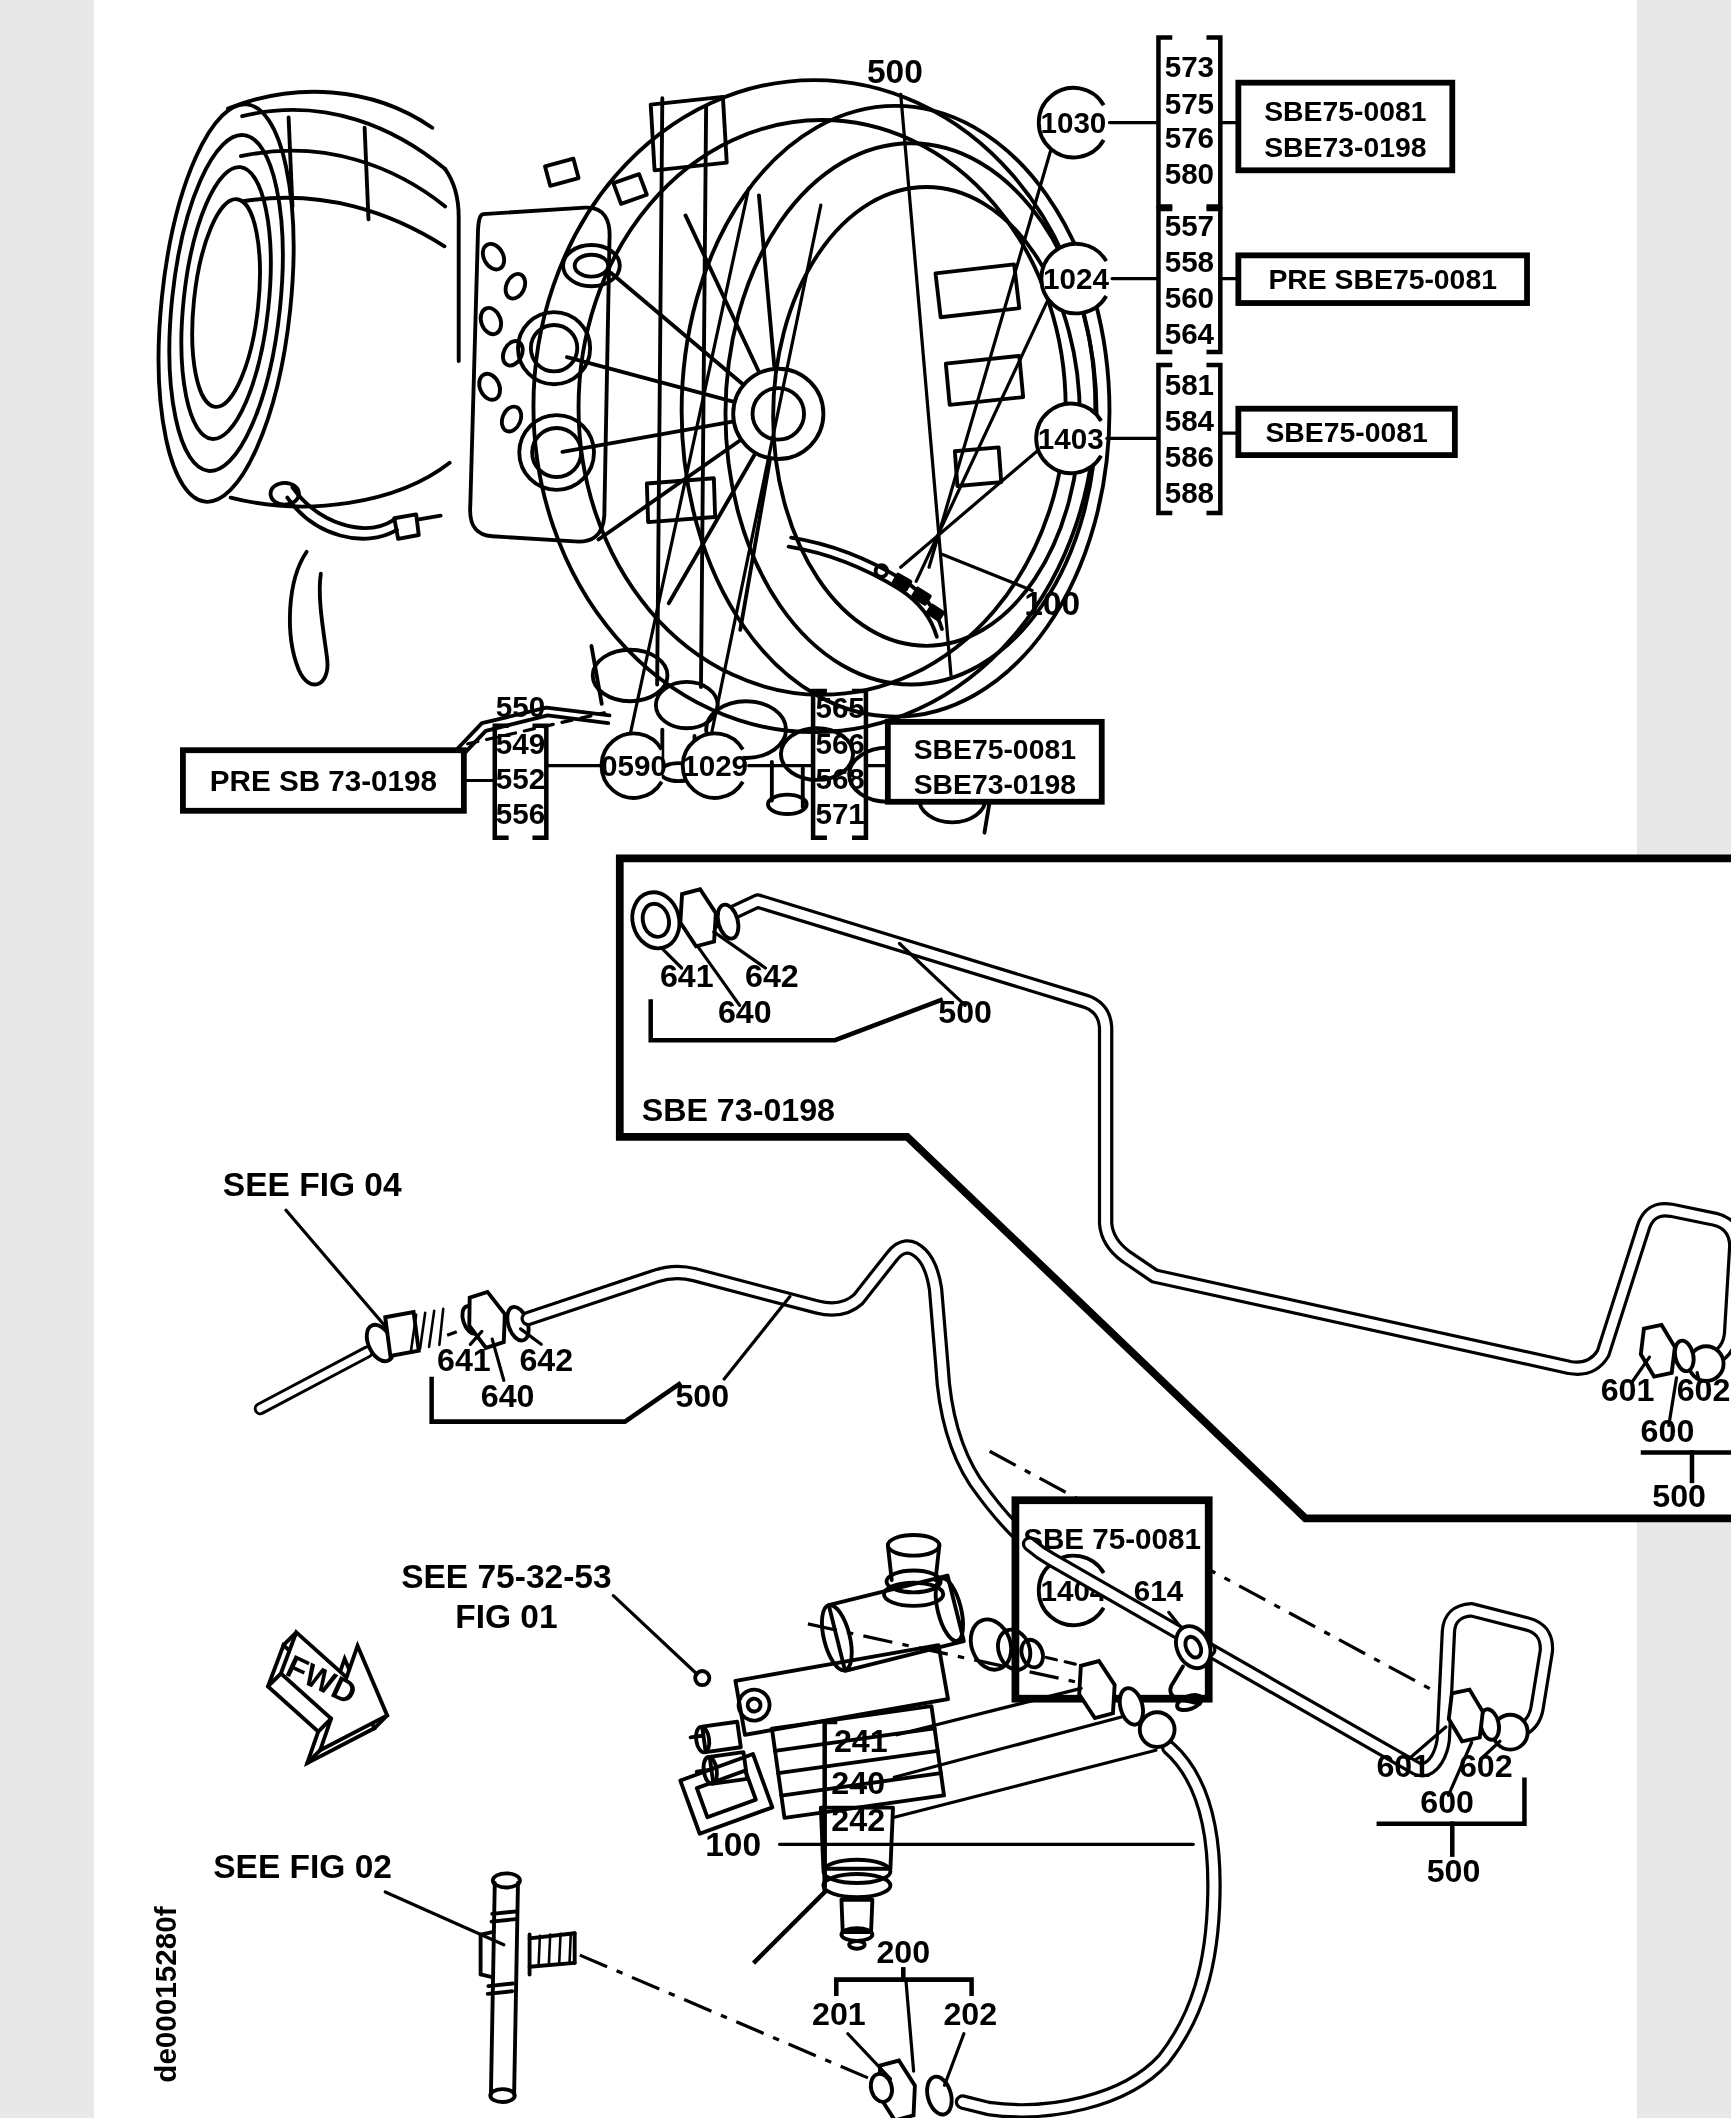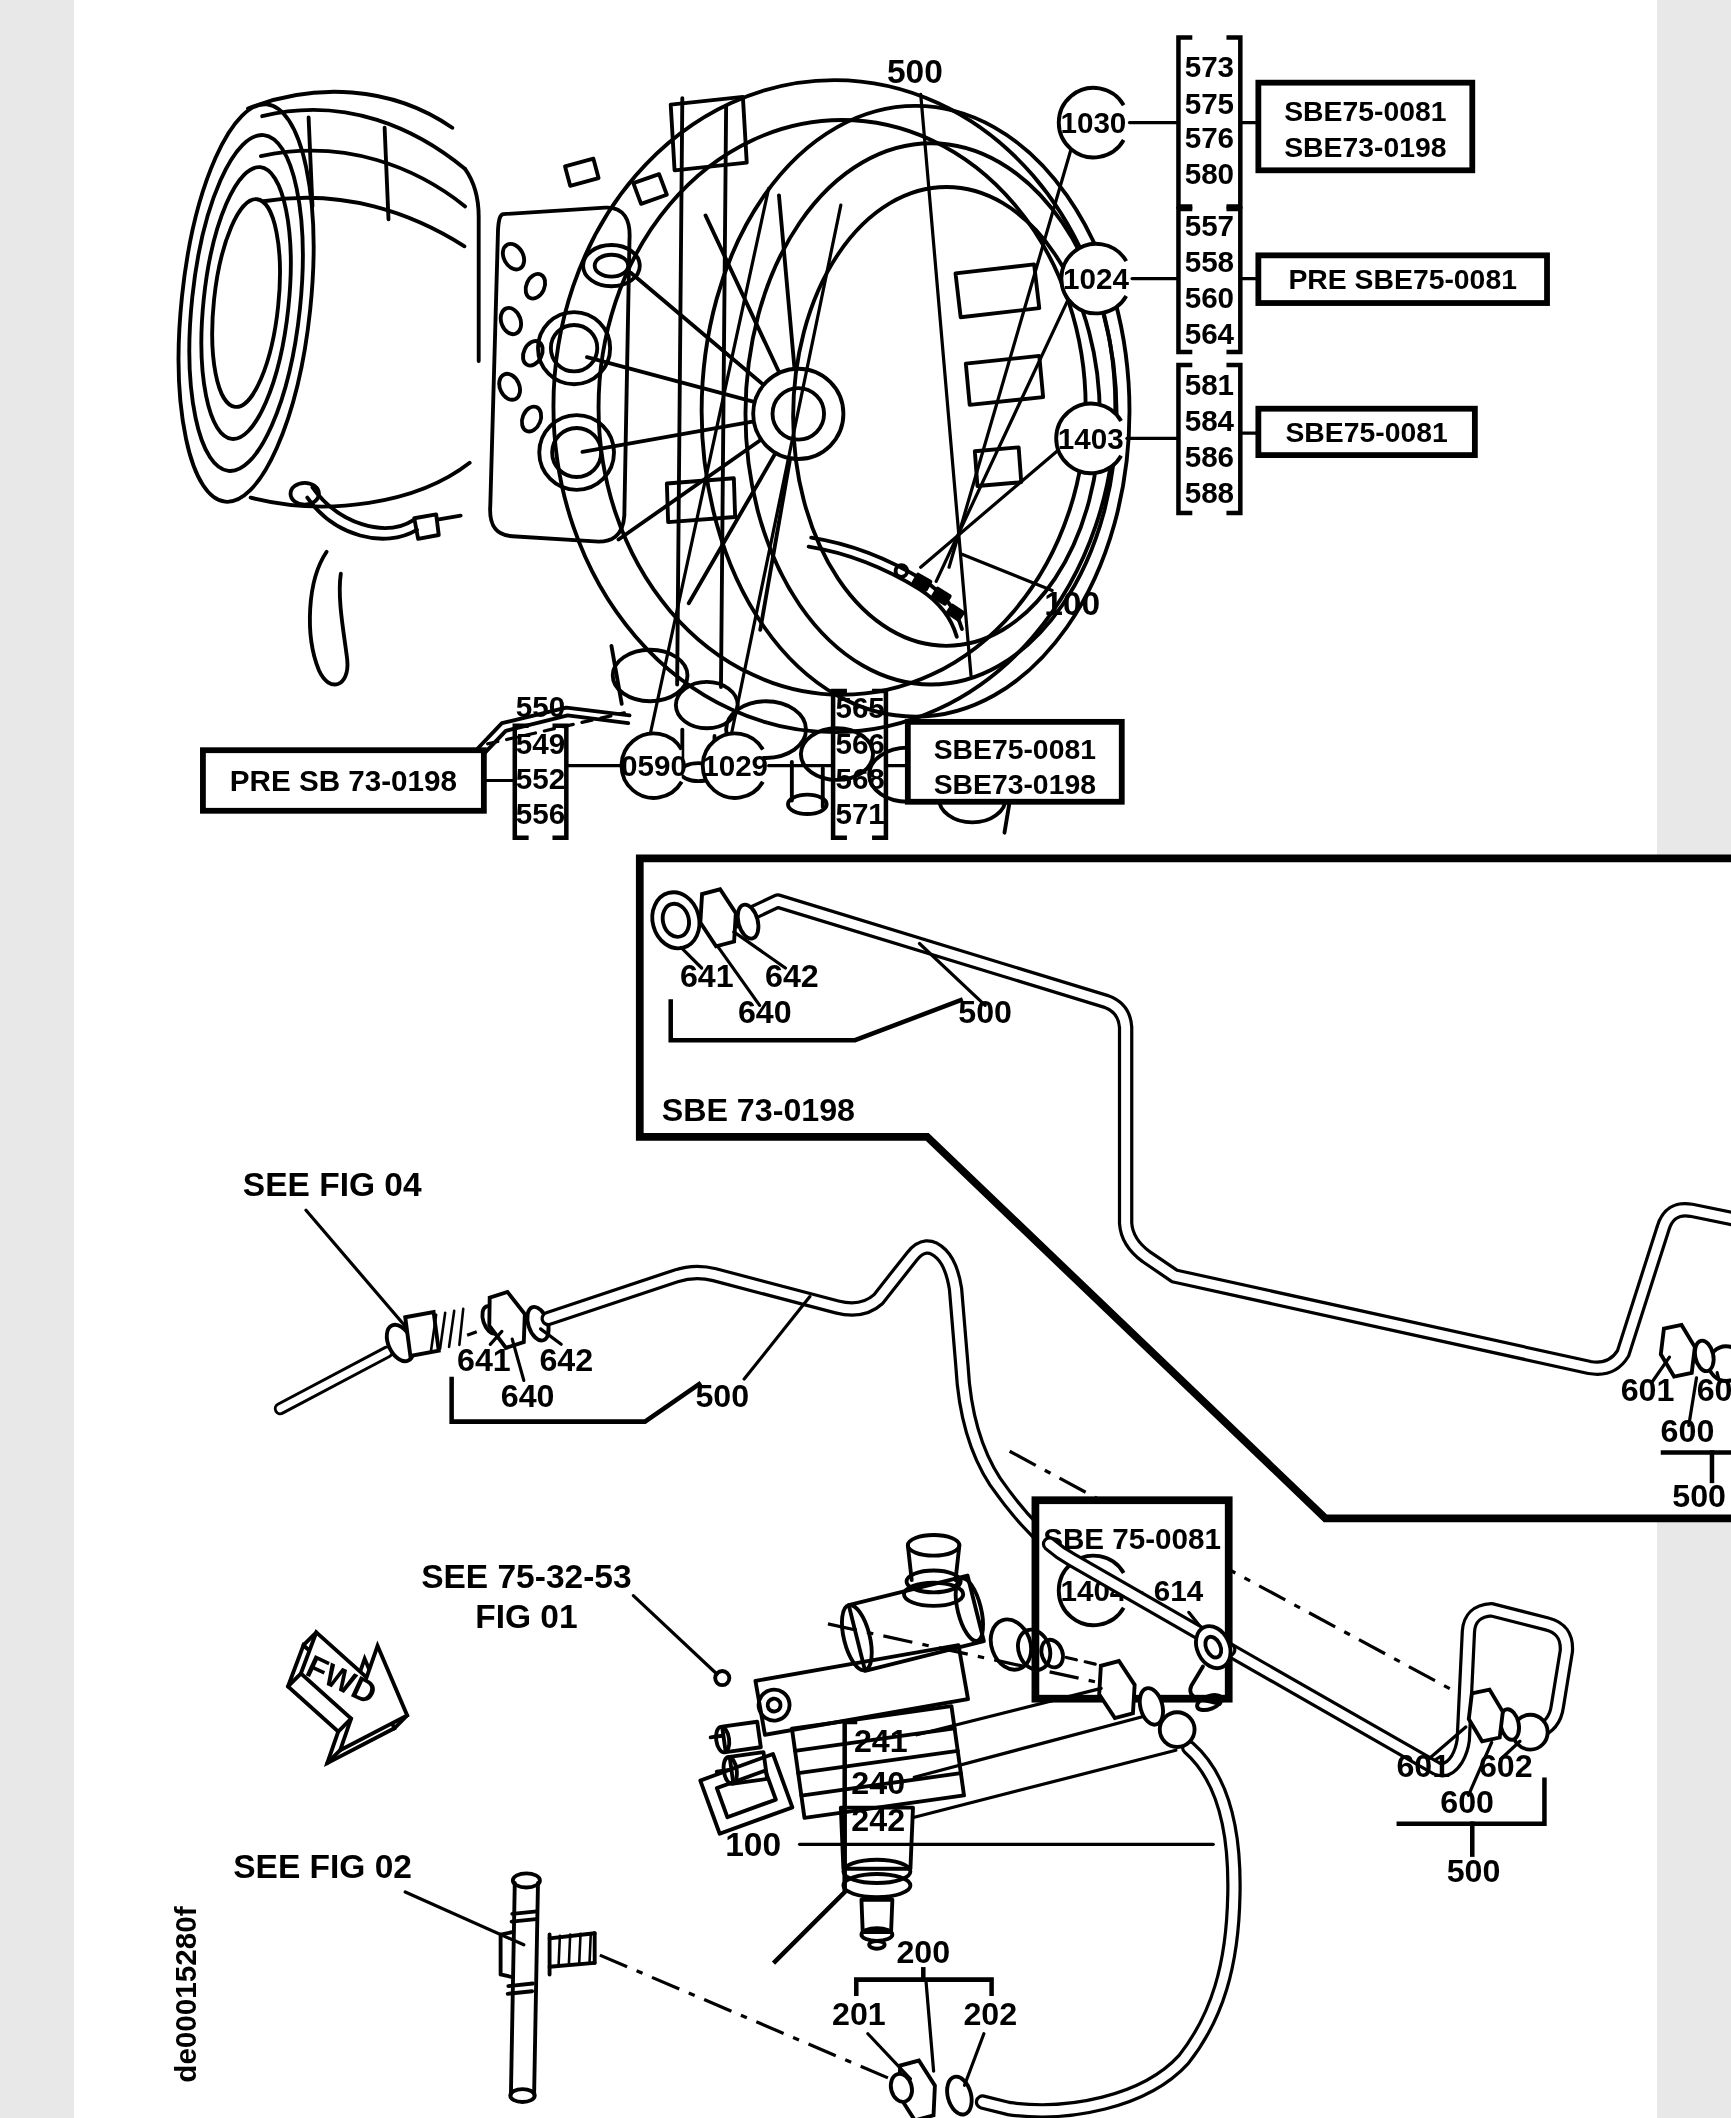--- a/index.html
+++ b/index.html
@@ -1,16 +1,16 @@
 <!DOCTYPE html>
 <html style="font-size:10.3px"><head>
 <meta charset="utf-8">
 <style>
   html,body{margin:0;padding:0;background:#e8e8e8;}
-  .page{width:1543px;height:2119px;background:#ffffff;position:relative;margin:0 auto;padding-left:40px;}
+  .page{width:1543px;height:2119px;background:#ffffff;position:relative;margin:0 auto;}
   svg{display:block;}
   .ink{stroke:#000;fill:none;stroke-width:6;stroke-linecap:round;stroke-linejoin:round;}
   .thin{stroke-width:4;}
   .lead{stroke:#000;stroke-width:5;fill:none;stroke-linecap:round;}
   .brk{stroke:#000;stroke-width:7;fill:none;stroke-linecap:square;}
   .pipeO{stroke:#000;stroke-width:24;fill:none;stroke-linejoin:round;stroke-linecap:round;}
   .pipeI{stroke:#fff;stroke-width:14;fill:none;stroke-linejoin:round;stroke-linecap:round;}
   .tubeO{stroke:#000;stroke-width:20;fill:none;stroke-linecap:round;}
   .tubeI{stroke:#fff;stroke-width:11;fill:none;stroke-linecap:round;}
   .wf{fill:#fff;stroke:#000;stroke-width:6;}

